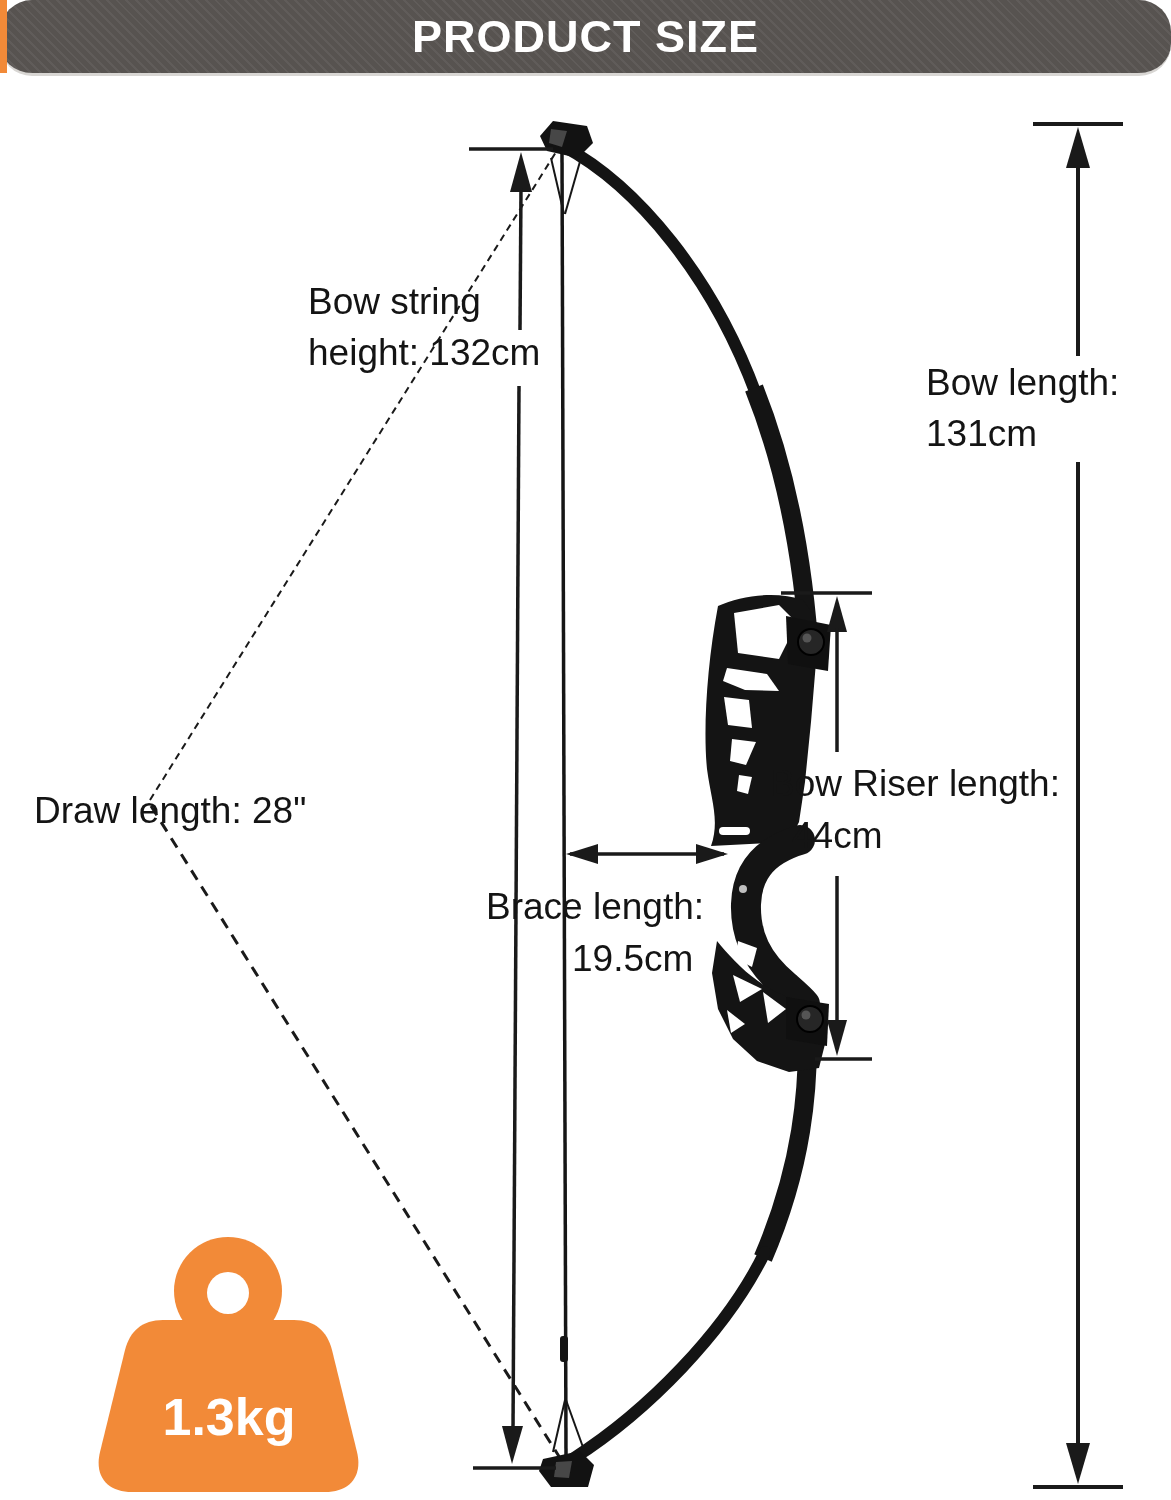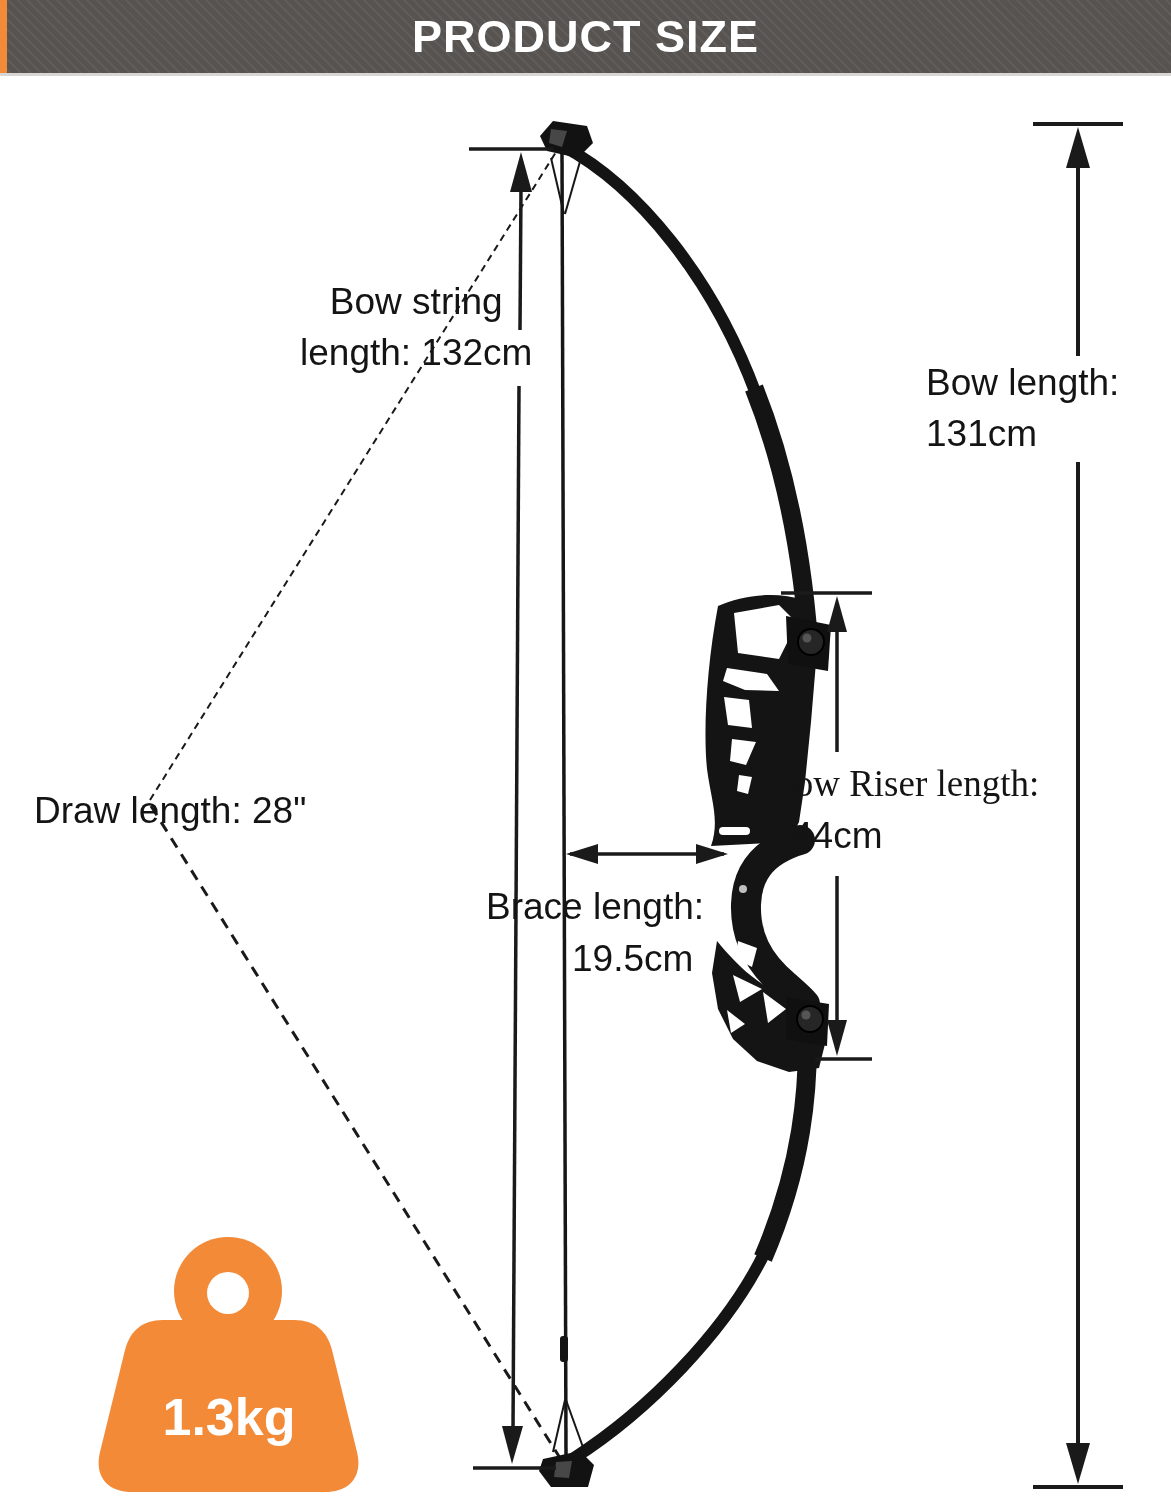--- a/index.html
+++ b/index.html
@@ -4,33 +4,33 @@
 <style>
   html,body { margin:0; padding:0; background:#ffffff; }
   .page {
     position:relative; width:1171px; height:1500px; background:#ffffff;
     font-family:"Liberation Sans", sans-serif; overflow:hidden;
   }
   .header {
     position:absolute; left:0; top:0; width:1171px; height:73px;
     background: repeating-linear-gradient(45deg, rgba(255,255,255,0.055) 0 2px, rgba(255,255,255,0) 2px 7px), #575350;
     border-bottom:3px solid #D8D6D3;
-    display:flex; align-items:center; justify-content:center;
+    display:flex; align-items:center; justify-content:center;border-radius:32px;
   }
   .header-accent { position:absolute; left:0; top:0; width:7px; height:73px; background:#F28A38; }
   .header-title { color:#ffffff; font-size:45px; font-weight:700; letter-spacing:1px; }
 
   .diagram { position:absolute; left:0; top:0; width:1171px; height:1500px; }
   svg.scene { position:absolute; left:0; top:0; }
 
   .label { position:absolute; color:#141414; font-size:37px; line-height:51px; white-space:nowrap; }
-  .lbl-bowstring   { left:300px; top:276px;text-align:center; }
+  .lbl-bowstring   { left:308px; top:276px; }
   .lbl-bowlength   { left:926px; top:357px; }
   .lbl-draw        { left:34px;  top:785px; }
-  .lbl-riser-1     { left:770px; top:758px;font-family:Liberation Serif, serif; }
+  .lbl-riser-1     { left:770px; top:758px; }
   .lbl-riser-2     { left:792px; top:810px; }
   .lbl-brace-1     { left:486px; top:881px; }
   .lbl-brace-2     { left:572px; top:933px; }
   .lbl-weight {
     left:118px; top:1382px; width:222px; text-align:center;
     color:#ffffff; font-size:52px; font-weight:700; line-height:70px;
   }
 </style>
 </head>
 <body>
@@ -137,21 +137,21 @@
 
       <g>
         <circle cx="228" cy="1291" r="54" fill="#F28A38"></circle>
         <path d="M 163,1320 L 294,1320 C 315,1320 327,1331 332,1350 L 357,1452 C 363,1477 349,1492 325,1492 L 132,1492 C 108,1492 94,1477 100,1452 L 125,1350 C 130,1331 142,1320 163,1320 Z" fill="#F28A38"></path>
         <circle cx="228" cy="1293" r="21" fill="#ffffff"></circle>
       </g>
     </svg>
 
     <div class="label lbl-bowstring">
       <div>Bow string</div>
-      <div>length: 132cm</div>
+      <div>height: 132cm</div>
     </div>
 
     <div class="label lbl-bowlength">
       <div>Bow length:</div>
       <div>131cm</div>
     </div>
 
     <div class="label lbl-draw">Draw length: 28"</div>
 
     <div class="label lbl-riser-1">Bow Riser length:</div>

